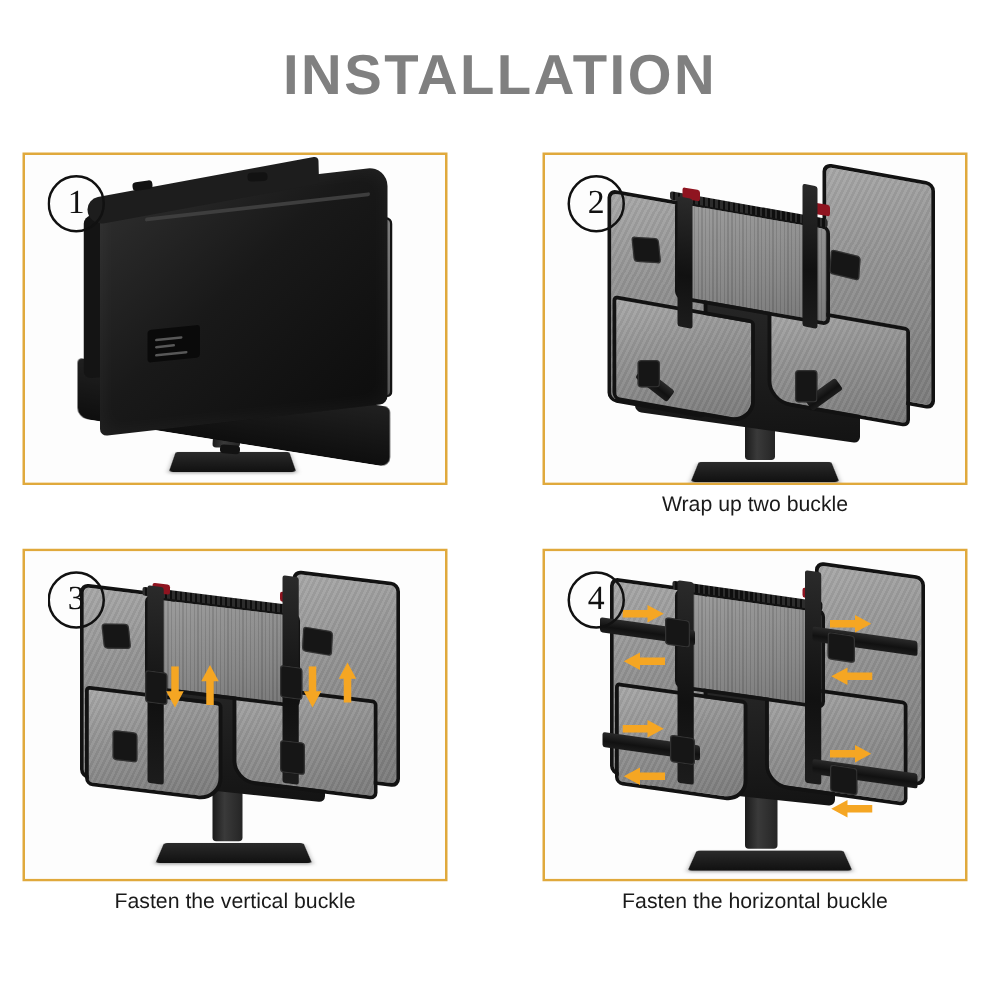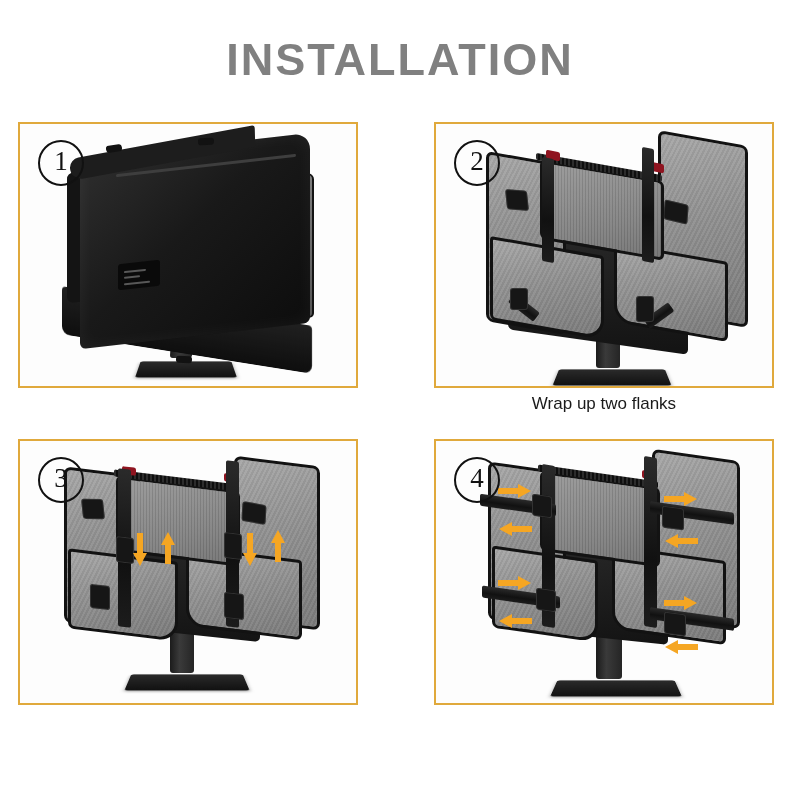--- a/index.html
+++ b/index.html
@@ -307,21 +307,21 @@
         <div class="buckle" style="left:70px;top:66px;width:22px;height:20px;transform:skewY(10deg) rotate(-6deg);"></div>
         <div class="buckle" style="left:228px;top:78px;width:24px;height:20px;transform:skewY(10deg) rotate(4deg);"></div>
         <div class="strap" style="left:72px;top:178px;width:32px;height:11px;transform:rotate(38deg);"></div>
         <div class="strap" style="left:208px;top:186px;width:30px;height:11px;transform:rotate(-36deg);"></div>
         <div class="buckle" style="left:200px;top:172px;width:18px;height:26px;"></div>
         <div class="buckle" style="left:74px;top:164px;width:18px;height:22px;"></div>
       </div>
 
       <div class="step-badge">2</div>
     </div>
-    <div class="step-caption">Wrap up two flanks</div>
+    <div class="step-caption">Wrap up two buckle</div>
   </div>
 
   <div class="step-cell">
     <div class="photo-frame">
       <div class="scene">
 
         <div class="stand-neck" style="left:150px;top:170px;width:24px;height:62px;"></div>
         <div class="stand-base" style="left:108px;top:224px;width:118px;height:34px;"></div>
 
         <div class="bag-dark-panel" style="left:70px;top:96px;width:170px;height:96px;transform:skewY(6deg);"></div>
@@ -362,20 +362,21 @@
         </div>
         <div class="arrow" style="left:250px;top:88px;">
           <svg width="16" height="34" viewBox="0 0 16 34">
               <path d="M8 1 L15 14 h-4 v19 H5 V14 H1 Z" fill="#F5A623"></path>
             </svg>
         </div>
       </div>
 
       <div class="step-badge">3</div>
     </div>
+    <div class="step-caption">Fasten the vertical buckle</div>
   </div>
 
   <div class="step-cell">
     <div class="photo-frame">
       <div class="scene">
 
         <div class="stand-neck" style="left:160px;top:180px;width:26px;height:58px;"></div>
         <div class="stand-base" style="left:118px;top:230px;width:124px;height:34px;"></div>
 
         <div class="bag-dark-panel" style="left:82px;top:100px;width:150px;height:96px;transform:skewY(6deg);"></div>
@@ -440,15 +441,16 @@
         </div>
         <div class="arrow" style="left:228px;top:198px;">
           <svg width="34" height="16" viewBox="0 0 34 16">
               <path d="M34 5 h-20 V1 L1 8 L14 15 v-4 h20 Z" fill="#F5A623"></path>
             </svg>
         </div>
       </div>
 
       <div class="step-badge">4</div>
     </div>
+    <div class="step-caption">Fasten the horizontal buckle</div>
   </div>
 
 </div>
 
 </body></html>

